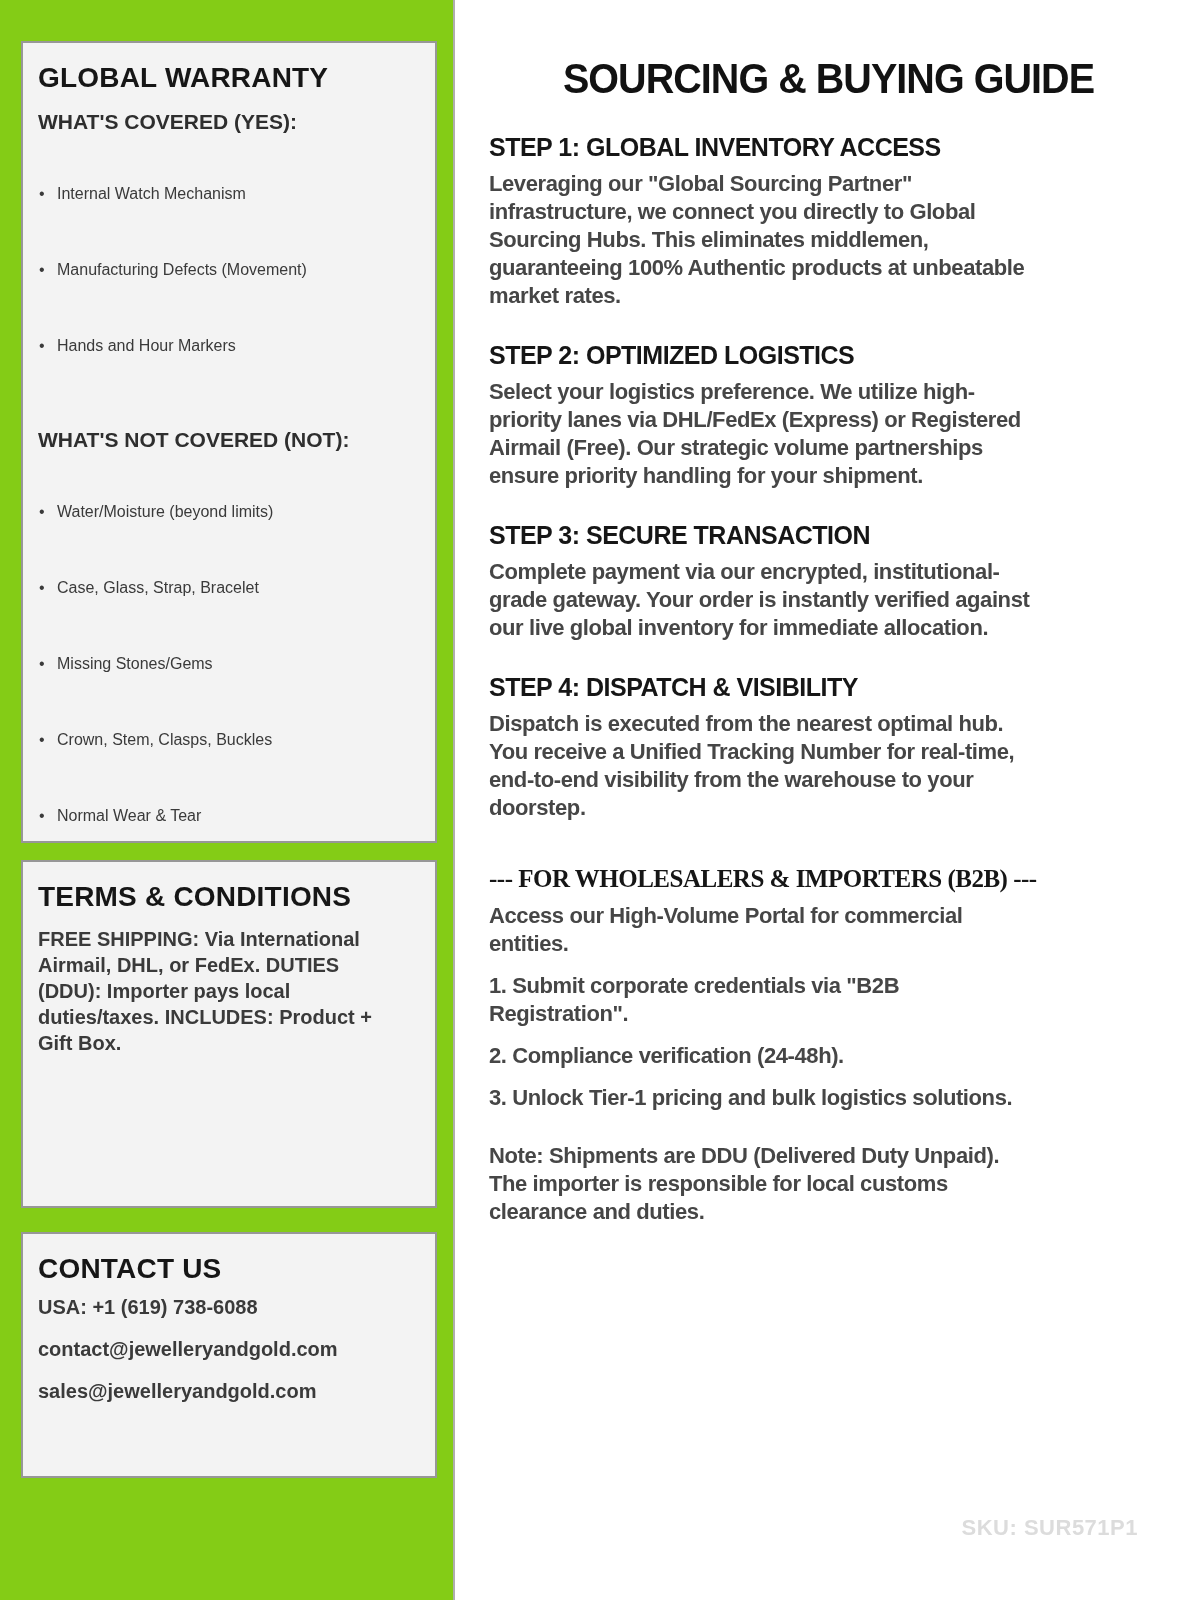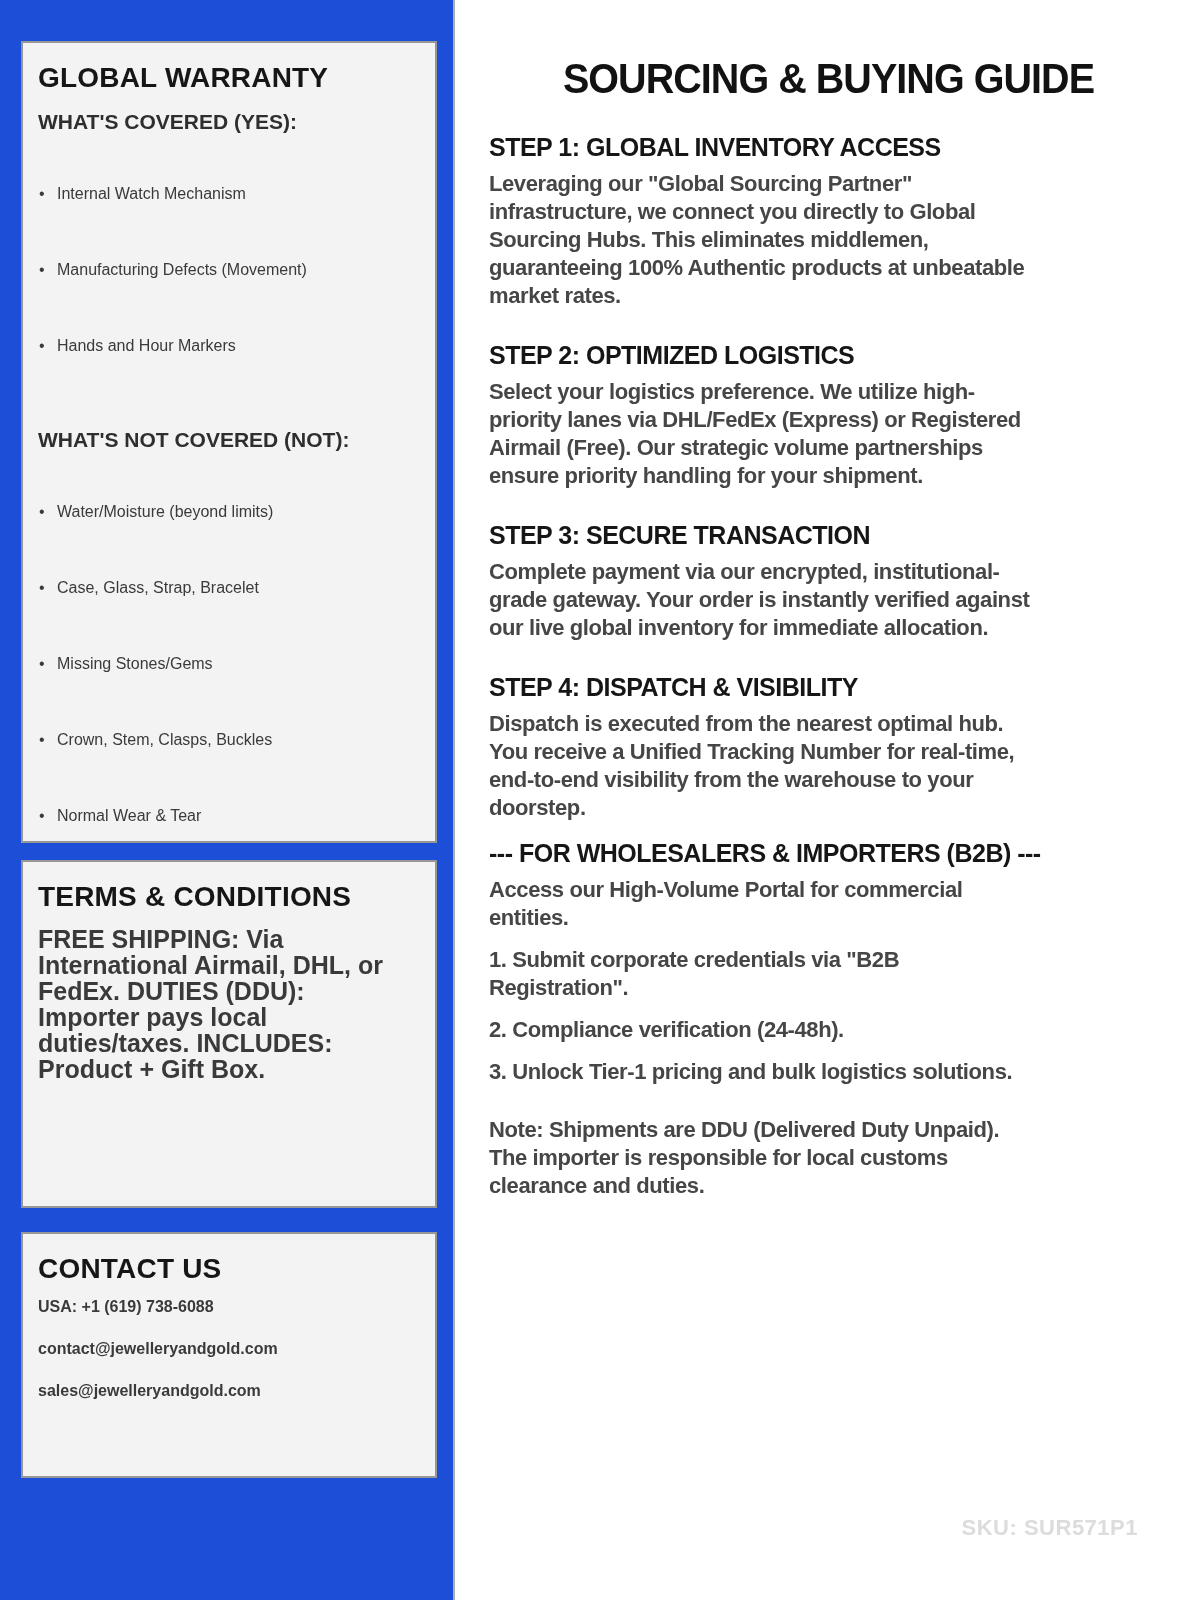--- a/index.html
+++ b/index.html
@@ -8,21 +8,21 @@
     background: #ffffff;
     font-family: "Liberation Sans", sans-serif;
     overflow: hidden; position: relative;
   }
   .page { position: absolute; inset: 0; }
 
   
   .sidebar {
     position: absolute; left: 0; top: 0;
     width: 455px; height: 1600px;
-    background: #1d4ed8;
+    background: #84cc16;
     border-right: 2px solid #aeaeae;
     box-sizing: border-box;
   }
   .box {
     position: absolute; left: 21px; width: 416px;
     border: 2px solid #979797;
     box-sizing: border-box;
     padding: 18px 16px 18px 15px;
     background: #f3f3f3;
   }
@@ -48,25 +48,25 @@
   .bullet-list li::before {
     content: "\2022"; position: absolute; left: 1px; top: 0;
     color: #3a3a3a;
   }
   .footnote {
     margin: 32px 0 0 0; font-size: 24px; font-weight: 700;
     color: #8d8d8d; line-height: 26px;
   }
   .terms-body {
     margin: 12px 0 0 0; width: 352px;
-    font-size: 25px; font-weight: 700; color: #3a3a3a;
+    font-size: 20px; font-weight: 700; color: #3a3a3a;
     line-height: 26px;
   }
   .contact-line {
-    margin: 8px 0 16px 0; font-size: 16px; font-weight: 700;
+    margin: 8px 0 16px 0; font-size: 20px; font-weight: 700;
     color: #3a3a3a; line-height: 26px;
   }
   .contact-line + .contact-line { margin-top: 16px; }
 
   
   .main {
     position: absolute; left: 457px; top: 0;
     width: 743px; height: 1561px; background: #ffffff;
   }
   .main-title {
@@ -80,21 +80,21 @@
   .step h3, .b2b h3 {
     margin: 30px 0 8px 0;
     font-size: 25px; font-weight: 800; color: #161616;
     letter-spacing: -0.5px; line-height: 30px;
   }
   .step p, .b2b p {
     margin: 0; width: 548px;
     font-size: 22px; font-weight: 700; color: #464646;
     letter-spacing: -0.4px; line-height: 28px;
   }
-  .b2b h3 { margin-top: 16px; }
+  .b2b h3 { margin-top: 42px; font-family: Liberation Serif, serif; }
   .b2b p.item { margin-top: 14px; }
   .b2b p.note { margin-top: 30px; }
 
   .sku {
     position: absolute; right: 62px; bottom: 20px;
     font-size: 22px; font-weight: 800; color: #dcdcdc;
     letter-spacing: 0.5px;
   }
 </style>
 </head>

